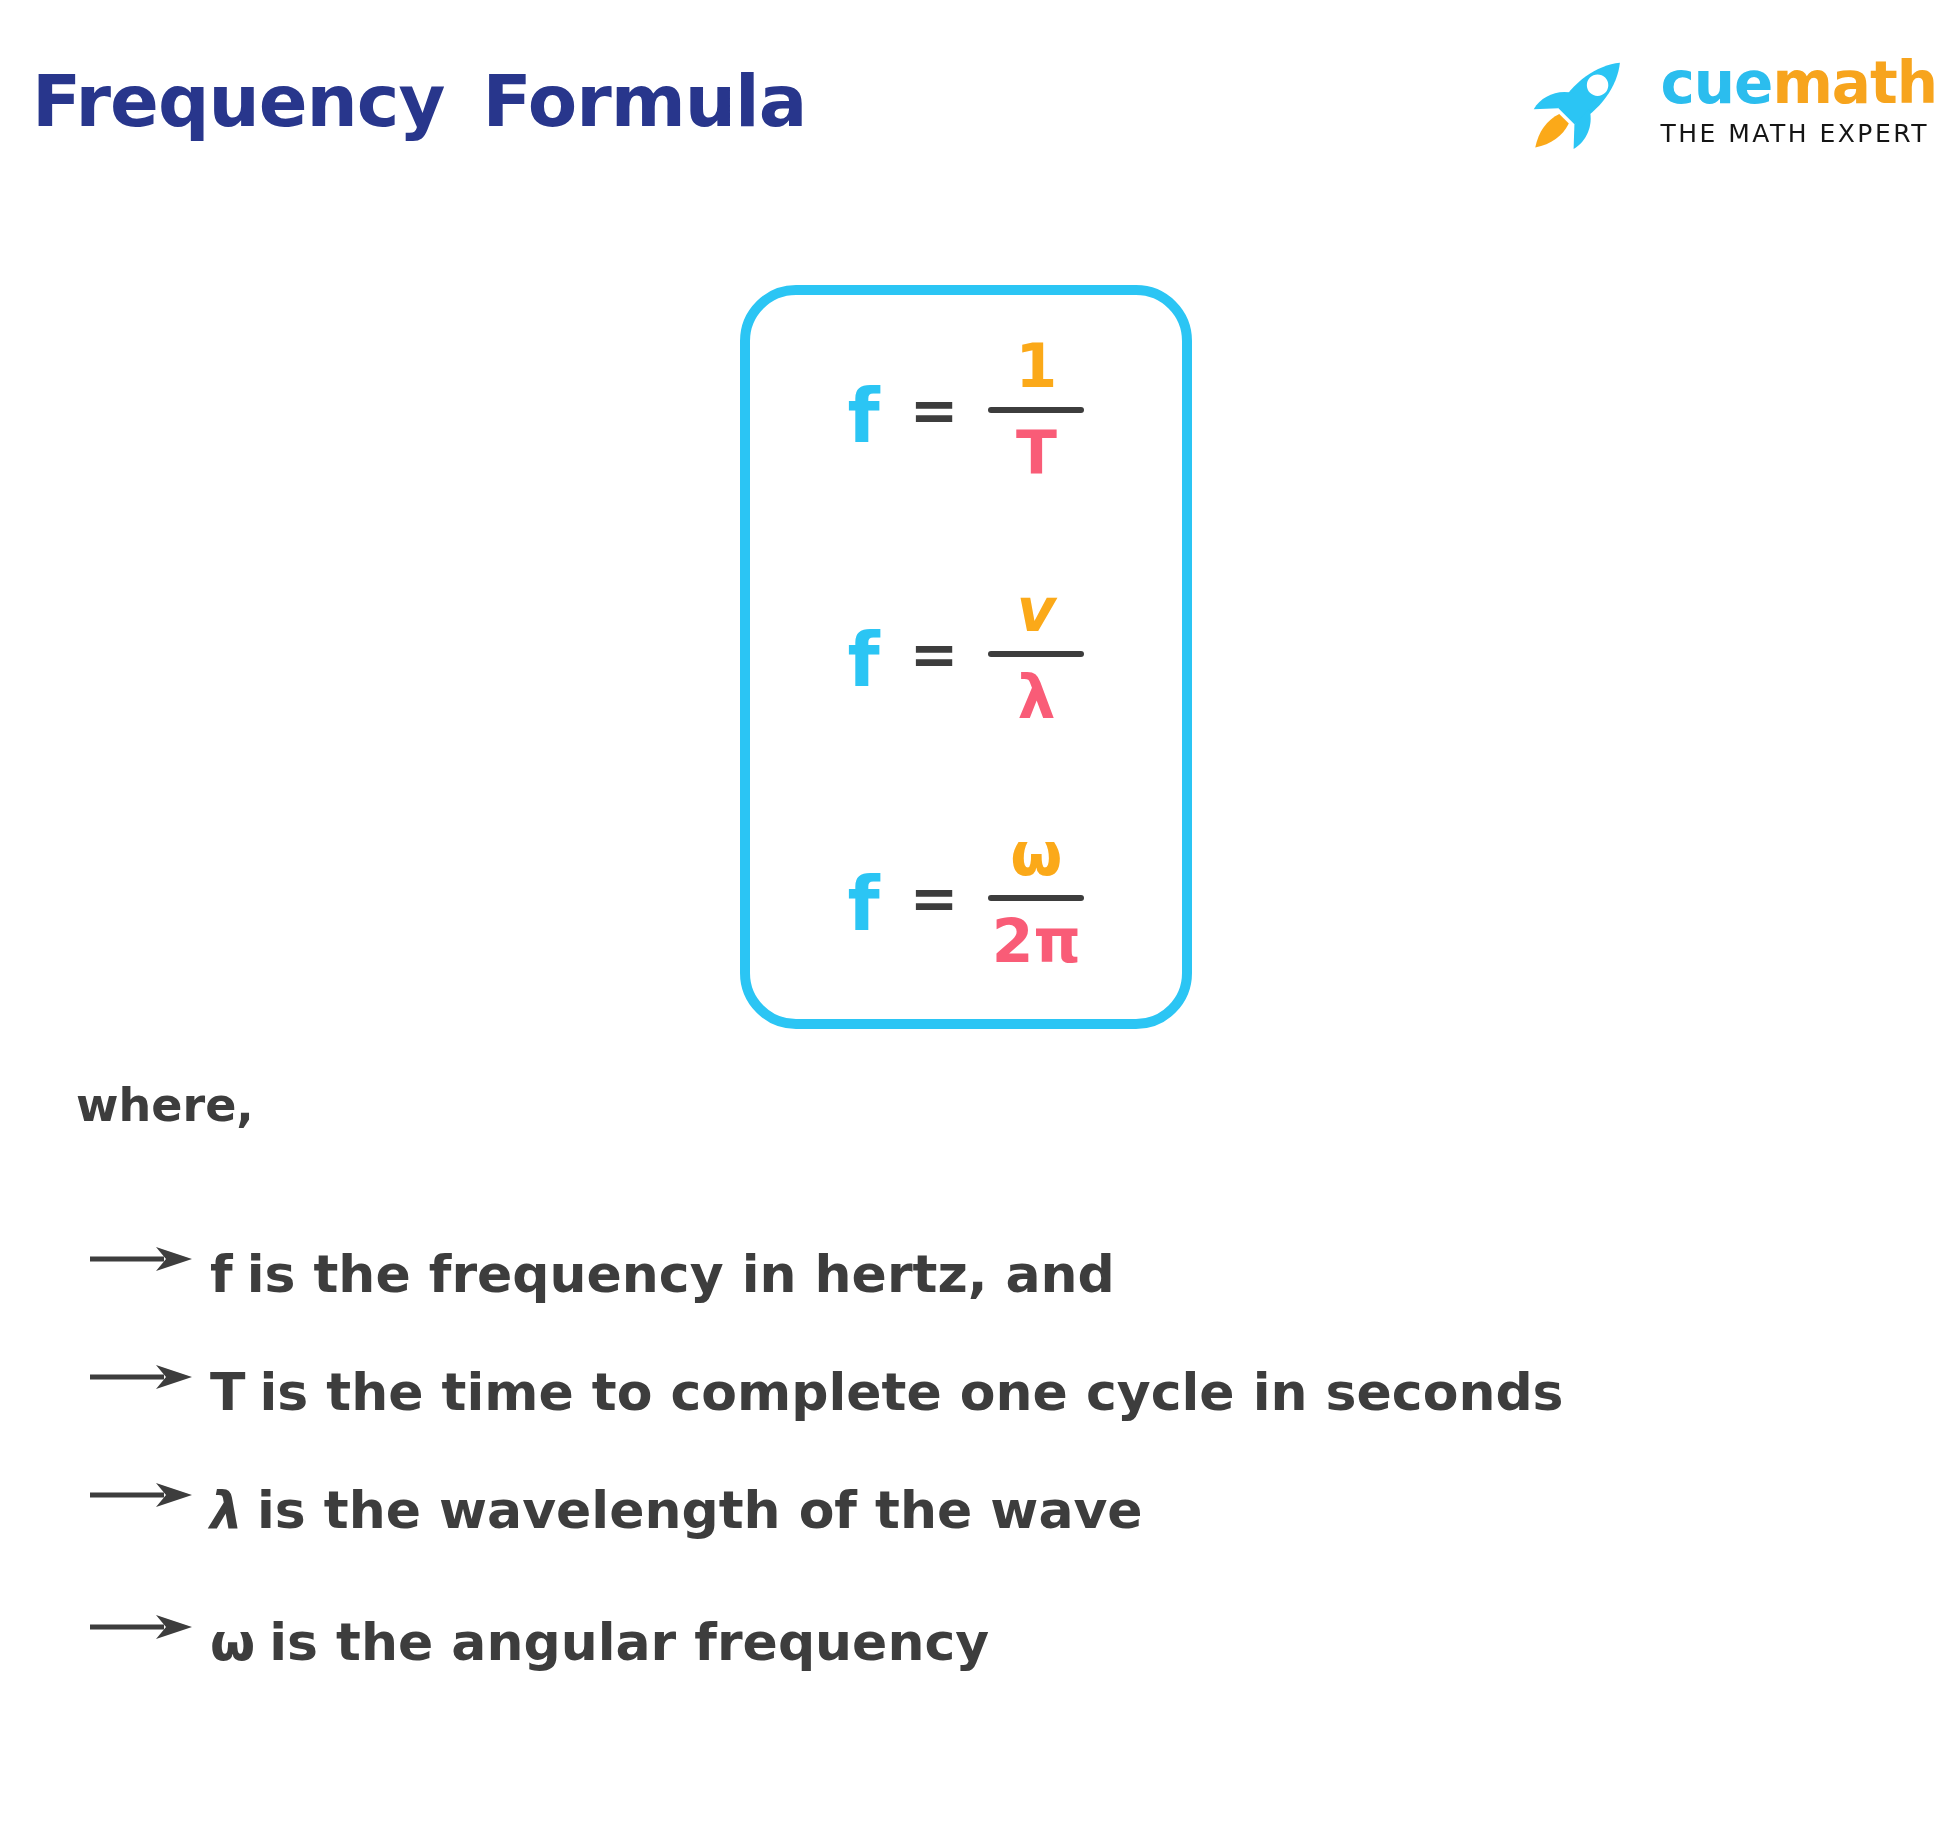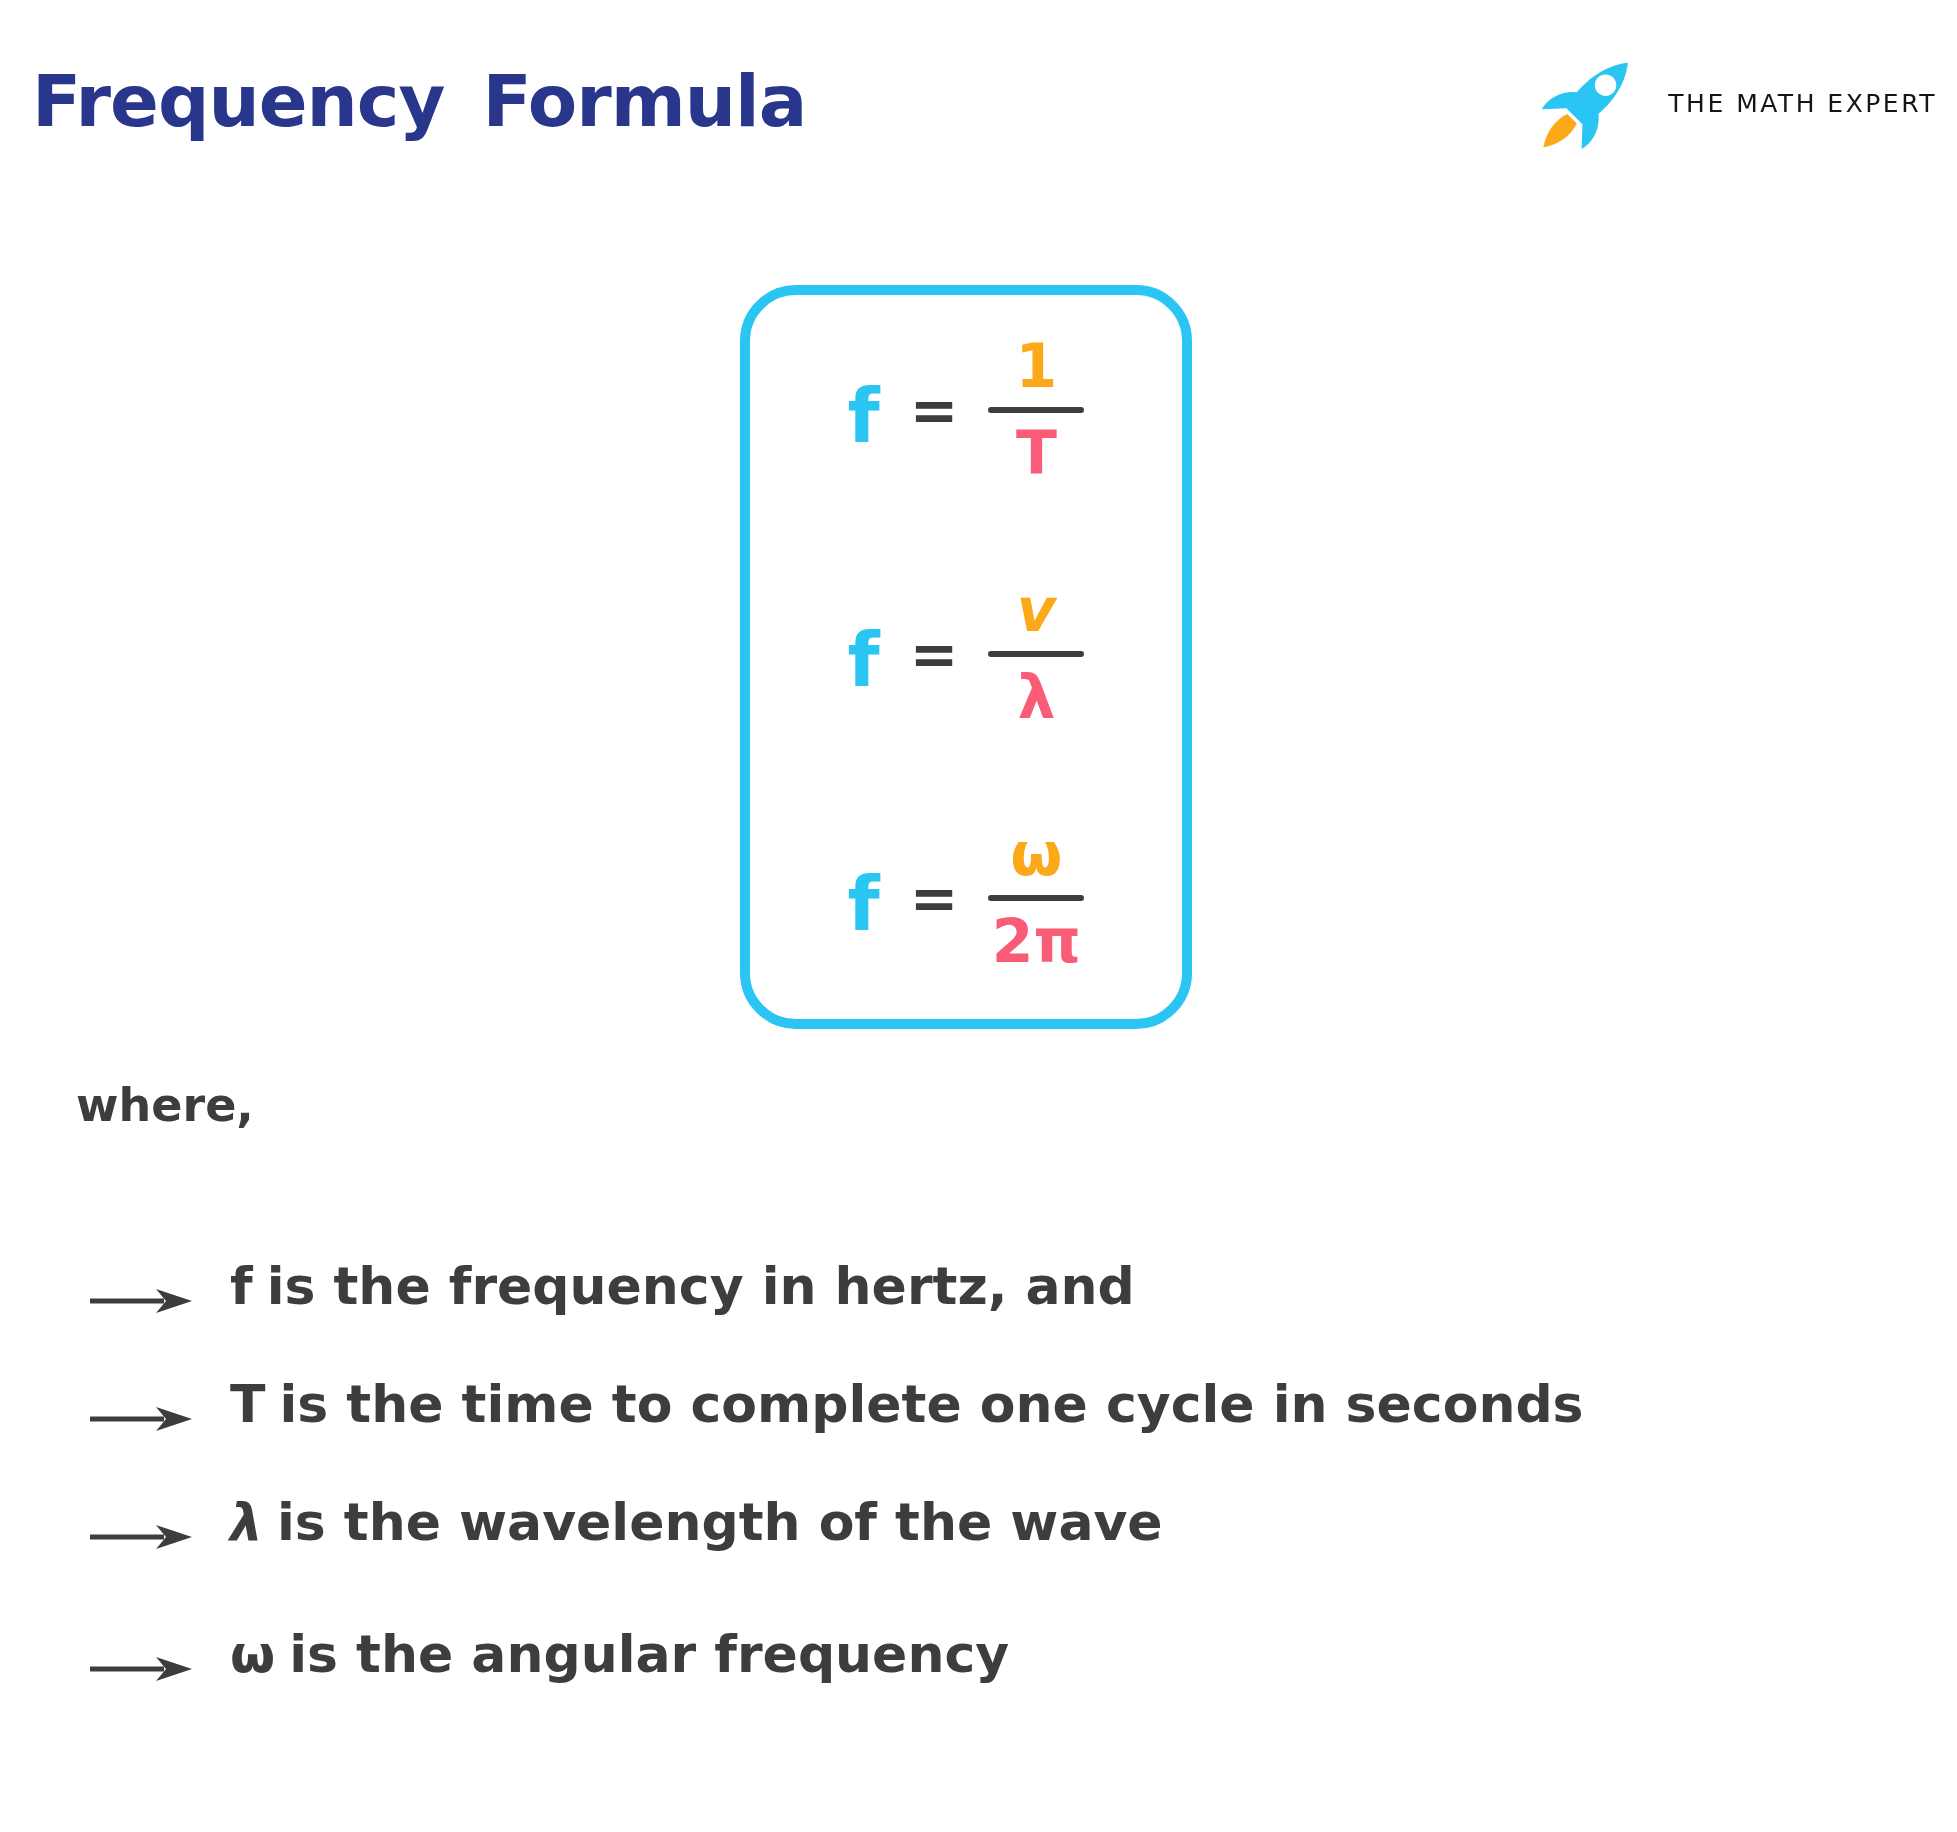--- a/index.html
+++ b/index.html
@@ -80,21 +80,21 @@
   
   .where-label {
     position: absolute; left: 76px; top: 1078px;
     font-size: 46px; font-weight: bold; color: var(--dark);
   }
   .definitions {
     position: absolute; left: 88px; top: 1244px;
     list-style: none;
   }
   .def-item {
-    display: flex; align-items: flex-end; gap: 36px;
+    display: flex; align-items: flex-start; gap: 16px;
     margin-bottom: 46px;
     height: 72px;
   }
   .def-item:nth-child(3) { margin-bottom: 60px; }
   .def-arrow { flex: 0 0 auto; width: 106px; height: 30px; }
   .def-text {
     font-size: 52px; font-weight: bold; color: var(--dark);
     white-space: nowrap;
   }
   .def-text .symbol { margin-right: 14px; }
@@ -110,20 +110,21 @@
   <svg class="logo-rocket" viewBox="-12 -14 124 124" xmlns="http://www.w3.org/2000/svg">
     <g transform="rotate(45 50 50)">
       <path d="M50 0 C63 16 68 42 60 67 L40 67 C32 42 37 16 50 0 Z" fill="#2BC5F4"></path>
       <path d="M40 48 C27 56 22 70 25 83 L40 67 Z" fill="#2BC5F4"></path>
       <path d="M60 48 C73 56 78 70 75 83 L60 67 Z" fill="#2BC5F4"></path>
       <path d="M44 70 C40 82 42 94 50 106 C58 94 60 82 56 70 Z" fill="#FBA919"></path>
       <circle cx="50" cy="28" r="9.5" fill="#FFFFFF"></circle>
     </g>
   </svg>
   <div class="logo-text">
+    <div class="logo-brand"><span class="cue">cue</span><span class="math">math</span></div>
     <div class="logo-tagline">THE MATH EXPERT</div>
   </div>
 </div>
 
 <div class="formula-box">
 
   <div class="formula-row">
     <span class="formula-lhs">f</span>
     <span class="formula-eq">=</span>
     <span class="fraction">

